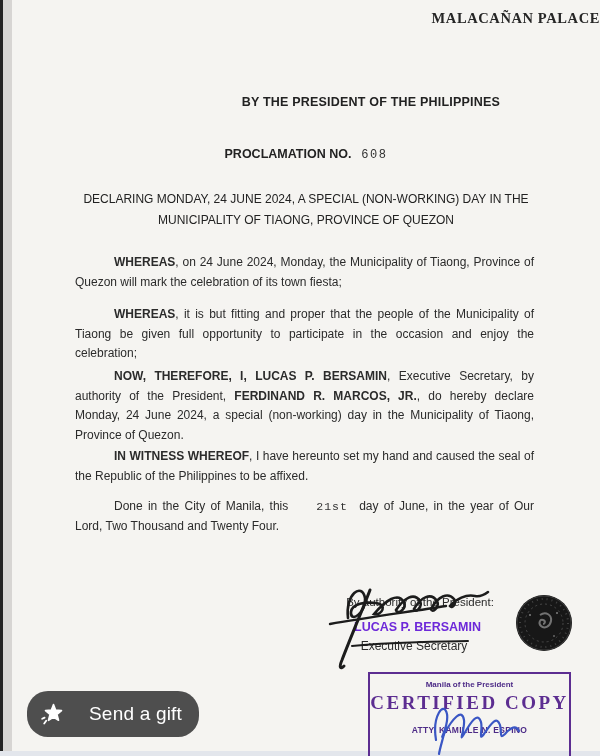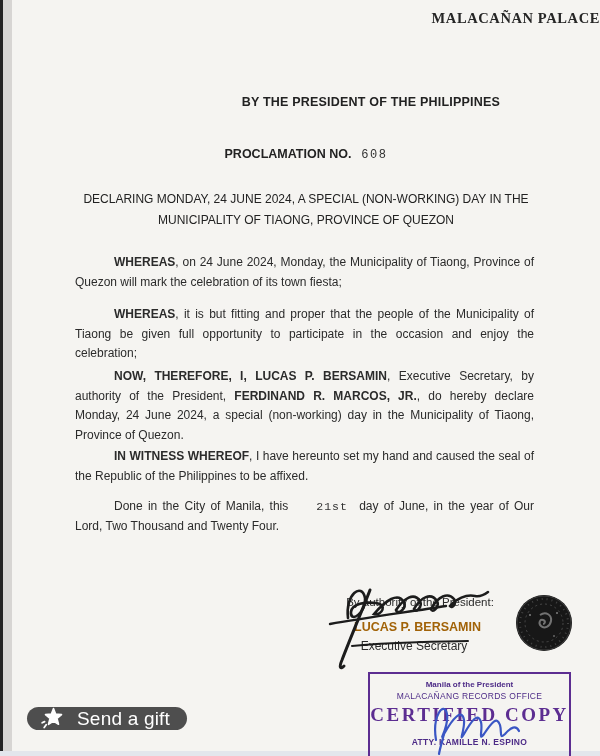--- a/index.html
+++ b/index.html
@@ -38,40 +38,40 @@
   .para-3{top:447px;}
   .para-4{top:497px;}
   .b{font-weight:bold;}
   .mono{font-family:"Liberation Mono", monospace;font-size:11.5px;letter-spacing:1px;
     padding:0 6px 0 16px;color:#333;margin-left:12px;}
 
   
   .by-auth{position:absolute;left:300px;top:596px;width:240px;text-align:center;
     font-size:11.5px;color:#2b2b2b;}
   .signer-name{position:absolute;left:300px;top:620px;width:235px;text-align:center;
-    font-weight:bold;font-size:12.5px;color:#a16207;}
+    font-weight:bold;font-size:12.5px;color:#6d28d9;}
   .signer-title{position:absolute;left:300px;top:639px;width:228px;text-align:center;
     font-size:12px;color:#2b2b2b;}
   .sig-black{position:absolute;left:318px;top:576px;width:195px;height:100px;z-index:4;}
   .seal{position:absolute;left:514px;top:593px;width:60px;height:60px;z-index:3;}
 
   
   .stamp{position:absolute;left:368px;top:672px;width:199px;height:90px;
     border:2px solid #5c2d91;background:transparent;text-align:center;z-index:2;}
   .stamp-l1{margin-top:6px;font-size:8px;font-weight:bold;color:#4d2b87;}
   .stamp-l2{margin-top:2px;font-size:8.5px;letter-spacing:0.3px;color:#4d2b87;}
   .stamp-l3{margin-top:3px;font-family:"Liberation Serif", serif;font-weight:bold;
     font-size:19px;letter-spacing:2.5px;color:#5c2d91;}
   .stamp-l4{margin-top:11px;font-size:8.5px;font-weight:bold;letter-spacing:0.3px;color:#4d2b87;}
   .sig-blue{position:absolute;left:420px;top:694px;width:125px;height:62px;z-index:5;}
 
   
-  .gift-btn{position:absolute;left:27px;top:691px;height:23px;z-index:6;
-    display:inline-flex;align-items:center;gap:12px;padding:0 17px 0 13px;
-    background:rgba(69,69,69,0.95);border-radius:21px;border:none;cursor:pointer;margin-top:16px;}
+  .gift-btn{position:absolute;left:27px;top:691px;height:46px;z-index:6;
+    display:inline-flex;align-items:center;gap:24px;padding:0 17px 0 13px;
+    background:rgba(69,69,69,0.95);border-radius:21px;border:none;cursor:pointer;}
   .gift-label{color:#ffffff;font-size:19px;font-weight:400;letter-spacing:0.2px;
     font-family:"Liberation Sans", sans-serif;}
 </style>
 </head>
 <body>
 
 <div class="edge-dark"></div>
 <div class="edge-gray"></div>
 <div class="edge-bottom"></div>
 
@@ -114,21 +114,20 @@
   <circle cx="30" cy="30" r="19" fill="none" stroke="#4a4a4a" stroke-width="1" stroke-dasharray="2 3"></circle>
   <circle cx="30" cy="30" r="24" fill="none" stroke="#555555" stroke-width="2" stroke-dasharray="1 4" opacity="0.7"></circle>
   <path d="M26,22 C32,18 38,22 37,28 C36,34 30,36 27,33 C24,30 26,26 29,27 C32,28 31,31 29,31" fill="none" stroke="#8a8a8a" stroke-width="2" opacity="0.8"></path>
   <circle cx="16" cy="22" r="1" fill="#9a9a9a" opacity="0.8"></circle>
   <circle cx="43" cy="20" r="1" fill="#9a9a9a" opacity="0.8"></circle>
   <circle cx="40" cy="43" r="1" fill="#8a8a8a" opacity="0.7"></circle>
 </svg>
 
 <div class="stamp">
   <div class="stamp-l1">Manila of the President</div>
-  <div class="stamp-l2">MALACAÑANG RECORDS OFFICE</div>
   <div class="stamp-l3">CERTIFIED COPY</div>
   <div class="stamp-l4">ATTY. KAMILLE N. ESPINO</div>
 </div>
 
 <svg class="sig-blue" viewBox="0 0 125 62">
   <g fill="none" stroke="#3a56c4" stroke-width="2.2" stroke-linecap="round">
     <path d="M16,46 C12,22 24,6 27,20 C29,32 18,50 24,40 C33,24 42,14 44,26 C45,36 38,50 44,40 C52,26 58,18 61,28 C63,36 58,48 64,40 C72,28 77,22 80,31 C82,38 79,46 85,40 C91,33 96,31 99,37"></path>
     <path d="M24,40 C22,48 20,54 19,60"></path>
   </g>
 </svg>

